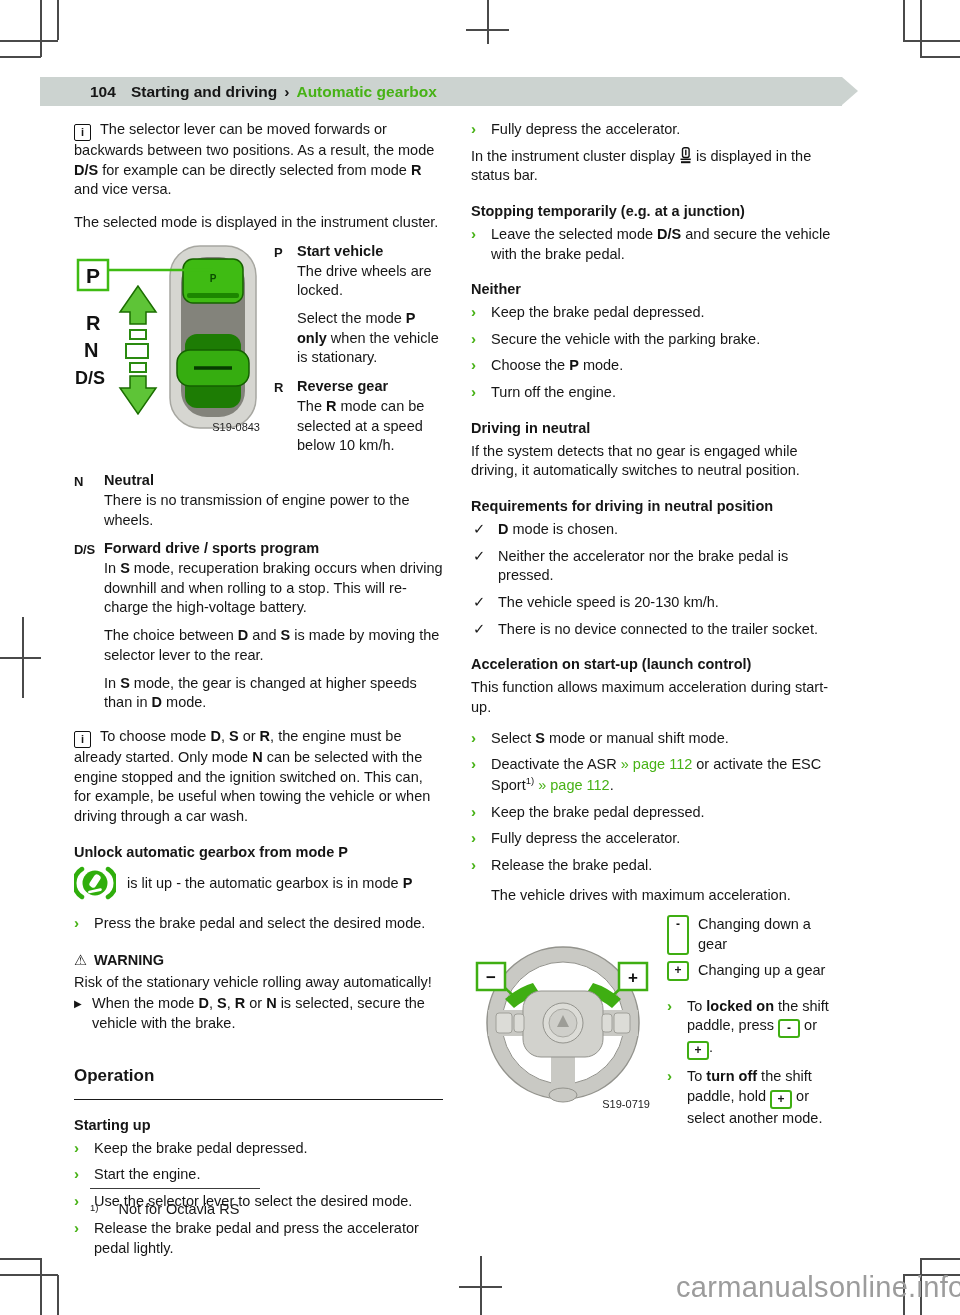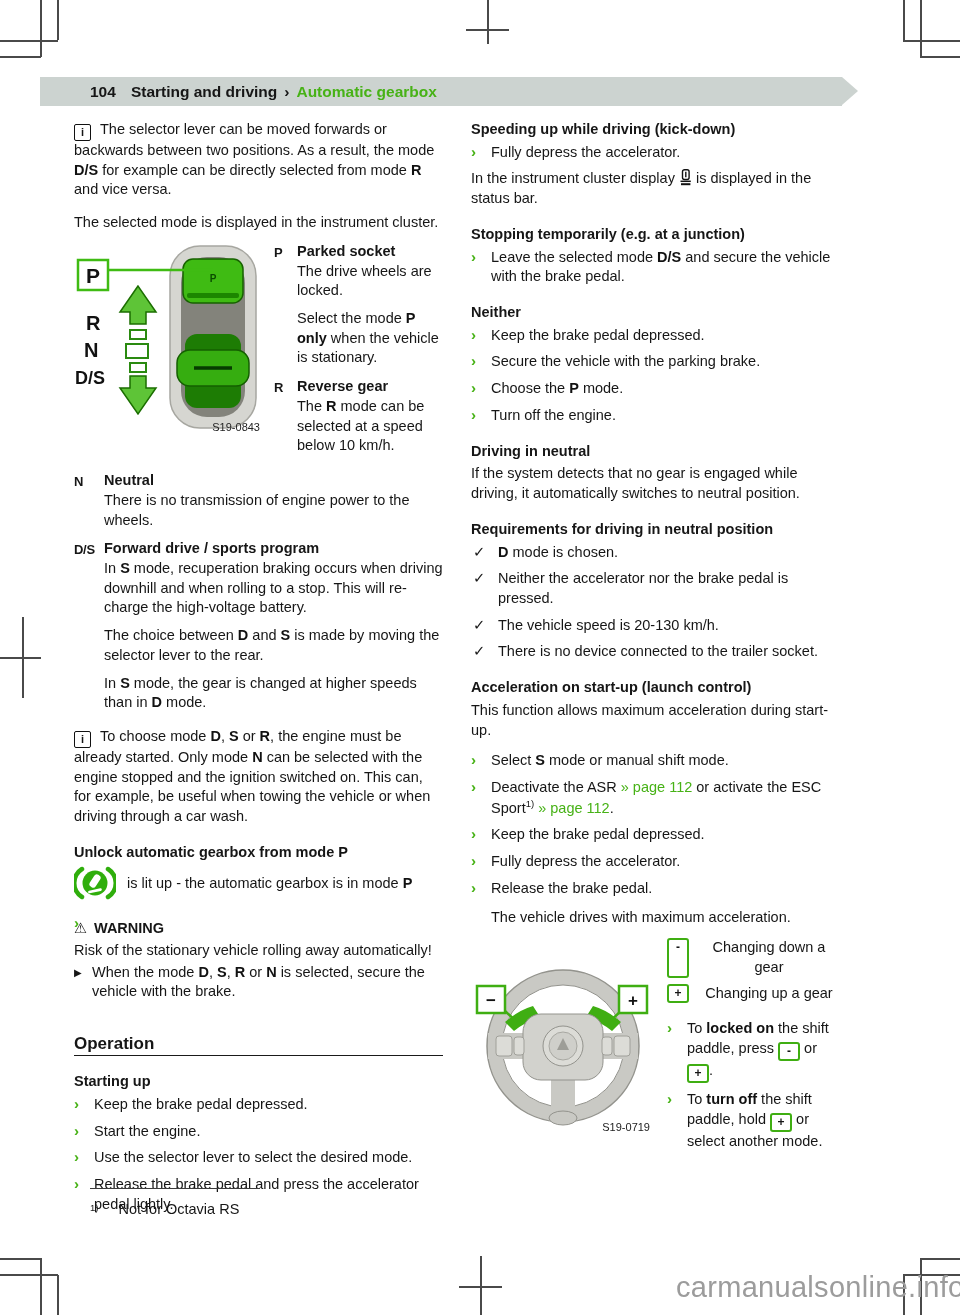--- a/index.html
+++ b/index.html
@@ -31,34 +31,34 @@
   .step{position:relative;padding-left:20px;margin:0 0 7px;}
   .step .chev{position:absolute;left:0;top:-1px;color:var(--green);font-weight:bold;font-size:15px;}
   .indent{padding-left:20px;}
   .check-item{position:relative;padding-left:27px;margin:0 0 7px;}
   .check-item .chk{position:absolute;left:2px;top:0;}
   .warn-title{font-weight:bold;margin:17px 0 2px;}
   .warn-title .tri{margin-right:7px;font-weight:normal;}
   .warn-action{position:relative;padding-left:18px;margin:2px 0 0;}
   .warn-action .mk{position:absolute;left:0;top:3px;font-size:10px;}
   .section-title{font-size:17px;font-weight:bold;border-bottom:1.5px solid #1a1a1a;
-                 padding-bottom:0;margin:30px 0 15px;}
+                 padding-bottom:12px;margin:30px 0 15px;}
   
   .mode-row{display:grid;grid-template-columns:30px 1fr;margin-bottom:1px;}
   .fig-side .mode-row{grid-template-columns:23px 1fr;}
   .mode-key{font-weight:bold;font-size:13px;padding-top:2px;letter-spacing:-0.3px;}
   .mode-title{font-weight:bold;}
   .mode-body p{margin:0 0 8px;}
   .fig-row{display:flex;gap:12px;margin:5px 0 6px;}
   .figure{flex:0 0 auto;}
   .fig-side{flex:1 1 auto;}
   .fig2-row{display:flex;gap:14px;margin-top:10px;}
   .fig2-side{flex:1 1 auto;}
   .legend-row{display:flex;gap:9px;margin-bottom:6px;}
-  .legend-row .lt{flex:1;text-align:center;}
+  .legend-row .lt{flex:1;}
   .keybox{display:inline-block;min-width:12px;padding:0 3px;border:2px solid var(--figgreen);border-radius:3px;
           font-weight:bold;font-size:12px;line-height:15px;text-align:center;background:#fff;vertical-align:-2px;}
   .glink{color:var(--green);}
   sup{font-size:9.5px;}
   .unlock-row{display:flex;gap:11px;align-items:center;margin:3px 0 12px;}
   .ico svg{vertical-align:-3px;}
   
   .footnote{position:absolute;left:90px;top:1188px;width:370px;}
   .fn-rule{width:170px;border-top:1.5px solid #3c3c3c;margin-bottom:11px;}
   .fn-line{display:flex;gap:20px;align-items:flex-start;}
@@ -140,21 +140,21 @@
             <rect x="52" y="102" width="22" height="14" fill="#fff" stroke="#2a8a10" stroke-width="2"></rect>
             <rect x="56" y="121" width="16" height="9" fill="#fff" stroke="#2a8a10" stroke-width="2"></rect>
             <path d="M56 134 V146 H46 L64 172 L82 146 H72 V134 Z" fill="#5ec437" stroke="#1b6e00" stroke-width="1.5"></path>
             <text x="186" y="189" text-anchor="end" class="caption">S19-0843</text>
           </svg>
         </div>
         <div class="fig-side">
           <div class="mode-row">
             <span class="mode-key">P</span>
             <div class="mode-body">
-              <div class="mode-title">Parked socket</div>
+              <div class="mode-title">Start vehicle</div>
               <p>The drive wheels are locked.</p>
               <p>Select the mode <b>P only</b> when the vehicle is stationary.</p>
             </div>
           </div>
           <div class="mode-row">
             <span class="mode-key">R</span>
             <div class="mode-body">
               <div class="mode-title">Reverse gear</div>
               <p>The <b>R</b> mode can be selected at a speed below 10 km/h.</p>
             </div>
@@ -187,38 +187,37 @@
           <svg width="42" height="34" viewBox="0 0 42 34">
             <path d="M8 3 A16.5 16.5 0 0 0 8 31" fill="none" stroke="#2fae0c" stroke-width="4.5" stroke-linecap="round"></path>
             <path d="M34 3 A16.5 16.5 0 0 1 34 31" fill="none" stroke="#2fae0c" stroke-width="4.5" stroke-linecap="round"></path>
             <circle cx="21" cy="17" r="12.5" fill="#2fae0c"></circle>
             <rect x="17.5" y="8" width="7" height="14" rx="3" transform="rotate(33 21 15)" fill="#fff"></rect>
             <rect x="14" y="23.5" width="14" height="2.6" rx="1.3" transform="rotate(-12 21 25)" fill="#fff"></rect>
           </svg>
         </span>
         <span>is lit up - the automatic gearbox is in mode <b>P</b></span>
       </div>
-      <div class="step"><span class="chev">›</span></div>
+      <div class="step"><span class="chev">›</span><span>Press the brake pedal and select the desired mode.</span></div>
 
       <div class="warn-title"><span class="tri">⚠</span><span>WARNING</span></div>
       <div>Risk of the stationary vehicle rolling away automatically!</div>
       <div class="warn-action"><span class="mk">▶</span><span>When the mode <b>D</b>, <b>S</b>, <b>R</b> or <b>N</b> is selected, secure the vehicle with the brake.</span></div>
 
       <div class="section-title">Operation</div>
 
       <div class="h">Starting up</div>
       <div class="step"><span class="chev">›</span><span>Keep the brake pedal depressed.</span></div>
       <div class="step"><span class="chev">›</span><span>Start the engine.</span></div>
       <div class="step"><span class="chev">›</span><span>Use the selector lever to select the desired mode.</span></div>
       <div class="step"><span class="chev">›</span><span>Release the brake pedal and press the accelerator pedal lightly.</span></div>
     </div>
 
     <div class="col">
 
-      <div class="h">Speeding up while driving (kick-down)</div>
       <div class="step"><span class="chev">›</span><span>Fully depress the accelerator.</span></div>
       <p class="para" style="margin-top:6px;">In the instrument cluster display <span class="ico"><svg width="13" height="17" viewBox="0 0 13 17">
               <rect x="3.5" y="0.7" width="6.6" height="9.8" rx="2" fill="none" stroke="#111" stroke-width="1.4"></rect>
               <line x1="6.8" y1="2.8" x2="6.8" y2="8.2" stroke="#111" stroke-width="1.4"></line>
               <line x1="1.5" y1="12.3" x2="11.8" y2="12.3" stroke="#111" stroke-width="1.5"></line>
               <rect x="2" y="14.2" width="9.4" height="2" fill="#111"></rect>
             </svg></span> is displayed in the status bar.</p>
 
       <div class="h">Stopping temporarily (e.g. at a junction)</div>
       <div class="step"><span class="chev">›</span><span>Leave the selected mode <b>D/S</b> and secure the vehicle with the brake pedal.</span></div>

